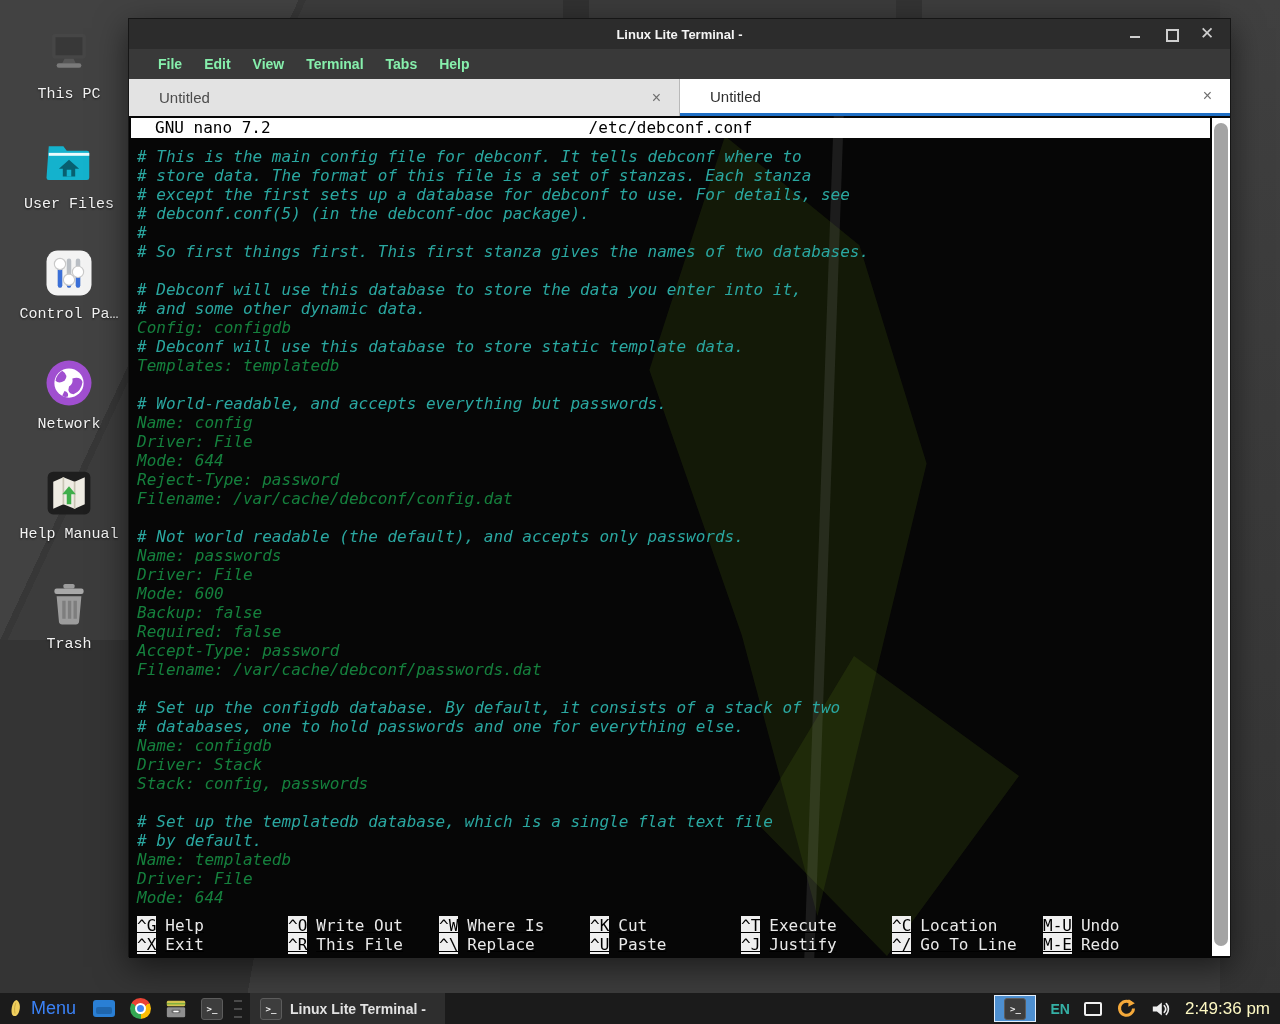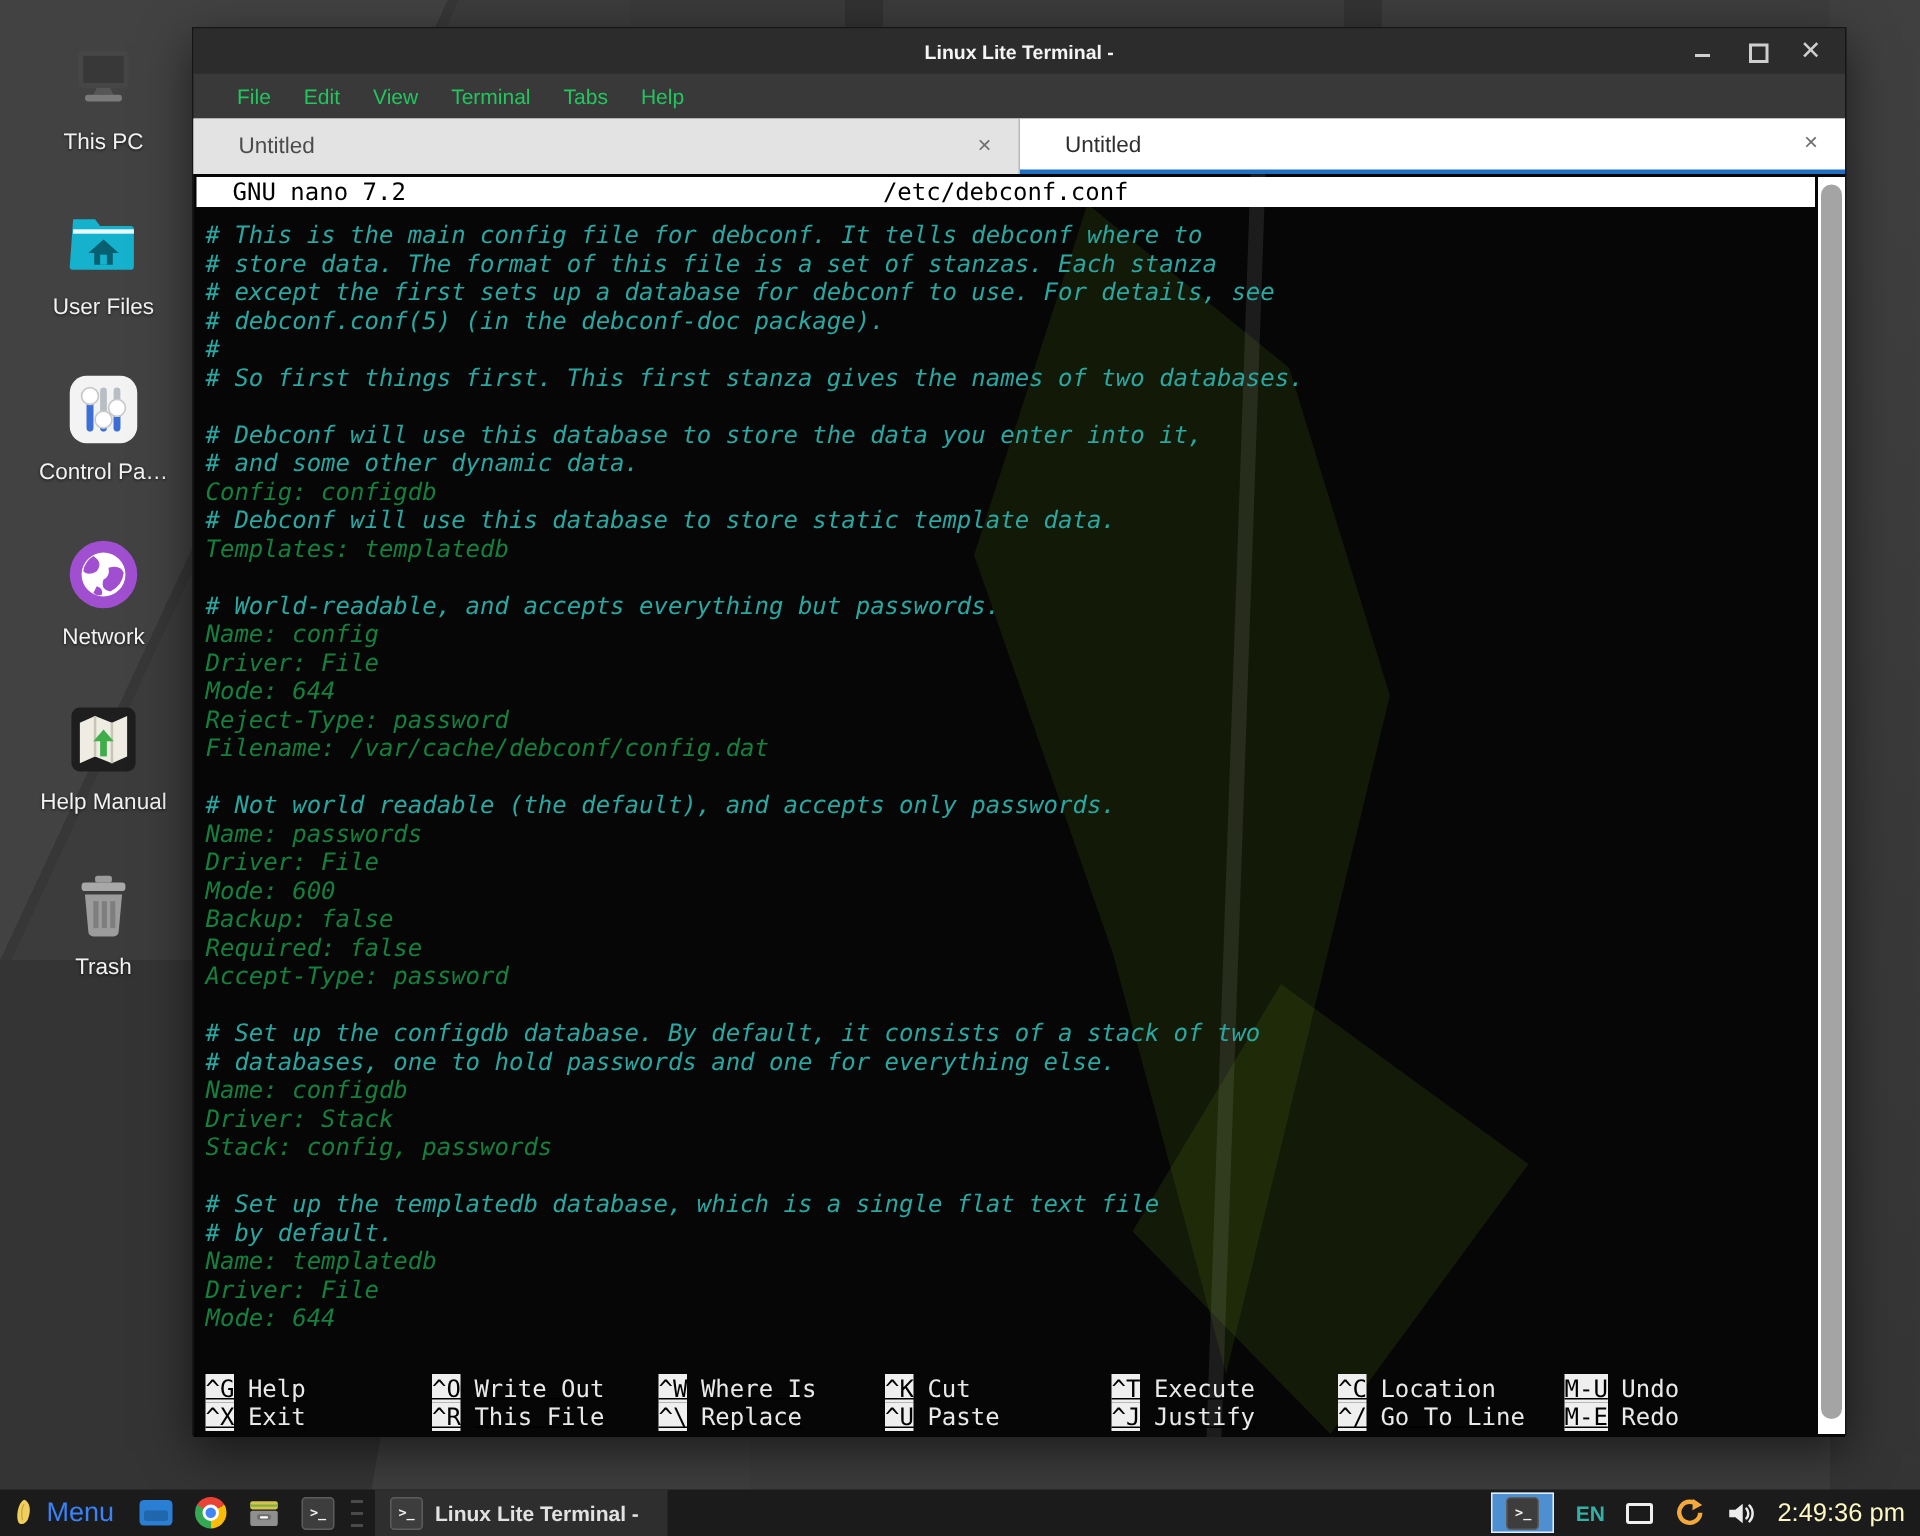--- a/index.html
+++ b/index.html
@@ -8,38 +8,38 @@
   
   .desktop { position:relative; width:1280px; height:1024px; background:#3c3c3c; overflow:hidden; }
   .bg-shape { position:absolute; pointer-events:none; }
   .bg1 { left:0; top:0; width:1280px; height:18px;
          background:linear-gradient(90deg,#383838 0 18%,#2f2f2f 18% 20%,#3a3a3a 20% 44%,#313131 44% 46%,#3b3b3b 46% 70%,#333 70% 72%,#3d3d3d 72% 100%); }
   .bg2 { left:0; top:0; width:420px; height:700px; background:linear-gradient(115deg,#424242 0 40%,#373737 40% 41%,#3c3c3c 41%); }
   .bg3 { left:0; top:640px; width:500px; height:360px; background:linear-gradient(100deg,#343434 0 55%,#3e3e3e 55%); }
   .bg4 { right:0; top:0; width:60px; height:1000px; background:linear-gradient(180deg,#404040,#343434); }
 
   
-  .desk-icons { position:absolute; left:8px; top:24px; width:122px; display:flex; flex-direction:column; }
+  .desk-icons { position:absolute; left:8px; top:24px; width:122px; display:flex; flex-direction:column;font-family:Liberation Mono, monospace; }
   .desk-icon { width:122px; height:110px; display:flex; flex-direction:column; align-items:center; cursor:default; }
   .di-art { width:56px; height:58px; display:flex; align-items:center; justify-content:center; }
   .di-label { color:#f2f2f2; font-size:15px; text-align:center; text-shadow:0 1px 2px rgba(0,0,0,.7); margin-top:4px; white-space:nowrap; }
 
   
   .window { position:absolute; left:128px; top:18px; width:1103px; height:939px;
             background:#2e2e2e; border:1px solid #161616; box-shadow:0 10px 30px rgba(0,0,0,.55); }
   .titlebar { height:30px; background:#2c2c2c; display:flex; align-items:center; position:relative; }
   .win-title { position:absolute; left:0; right:0; text-align:center; color:#f4f4f4; font-size:13px; font-weight:bold; }
   .win-btns { margin-left:auto; display:flex; align-items:center; gap:22px; padding-right:16px; z-index:2; }
   .wb { width:14px; height:14px; position:relative; cursor:pointer; }
   .wb-min::after { content:""; position:absolute; left:2px; right:2px; bottom:3px; border-bottom:2px solid #cfcfcf; }
   .wb-max::after { content:""; position:absolute; left:2px; top:2px; width:9px; height:9px; border:2px solid #cfcfcf; }
   .wb-close { color:#cfcfcf; font-size:17px; line-height:13px; text-align:center; }
 
   .menubar { height:30px; background:#393939; display:flex; align-items:center; padding-left:18px; gap:0; }
-  .menu-item { color:#22c55e; font-size:14px; padding:4px 11px; cursor:pointer; }
+  .menu-item { color:#86efac; font-size:14px; padding:4px 11px; cursor:pointer;font-weight:bold; }
 
   .tabbar { height:37px; display:flex; background:#cfcfcf; }
   .tab { flex:1; display:flex; align-items:center; padding:0 18px 0 30px; position:relative; cursor:pointer; }
   .tab-inactive { background:#e3e3e3; border-right:1px solid #b9b9b9; }
   .tab-inactive .tab-label { color:#4c4c4c; }
   .tab-active { background:#ffffff; border-bottom:3px solid #1f6fc5; }
   .tab-active .tab-label { color:#2e2e2e; }
   .tab-label { font-size:15px; }
   .tab-close { margin-left:auto; color:#6f6f6f; font-size:16px; cursor:pointer; }
 
@@ -329,20 +329,23 @@
           </div>
 
           <div class="line">
             <span class="ltext plain">Required: false</span>
           </div>
 
           <div class="line">
             <span class="ltext plain">Accept-Type: password</span>
           </div>
 
+          <div class="line">
+            <span class="ltext plain">Filename: /var/cache/debconf/passwords.dat</span>
+          </div>
 
           <div class="line">
             <span class="ltext plain"></span>
           </div>
 
           <div class="line">
             <span class="ltext comment"># Set up the configdb database. By default, it consists of a stack of two</span>
           </div>
 
           <div class="line">

